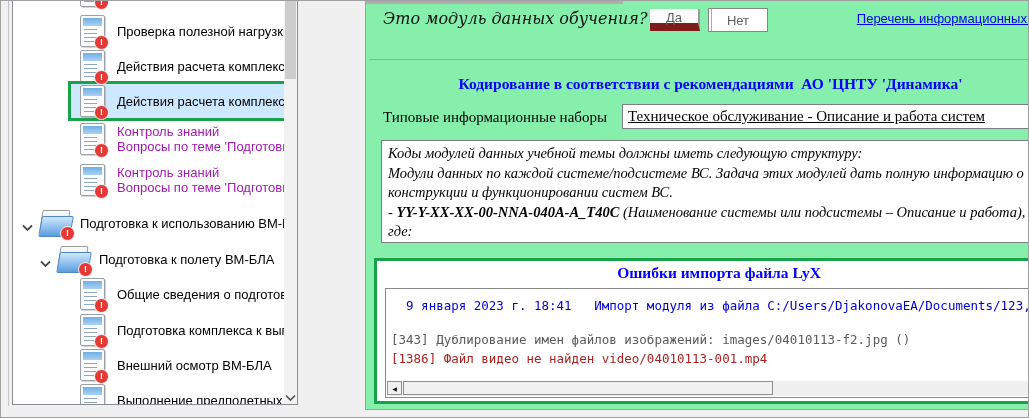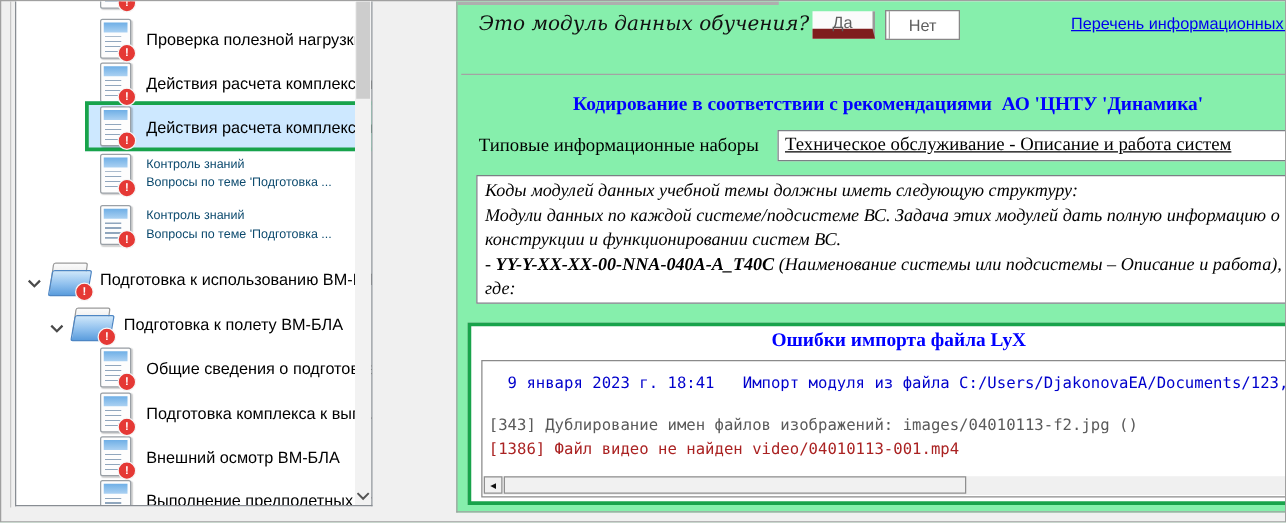--- a/index.html
+++ b/index.html
@@ -7,21 +7,21 @@
        box-sizing:border-box;overflow:hidden;}
 
   
   .left-line{position:absolute;left:7px;top:0;width:1px;height:405px;background:#c6c6c6;}
 
   
   .tree-panel{position:absolute;left:11px;top:0;width:286px;height:404px;background:#fff;
               border:1px solid #888d93;border-top:none;box-sizing:border-box;overflow:hidden;}
   .trow{position:absolute;left:0;top:0;}
   .tlabel{position:absolute;font-size:13px;color:#000;white-space:nowrap;}
-  .tlabel2{position:absolute;font-size:10px;color:#0c4a6e;white-space:nowrap;line-height:15px;}
+  .tlabel2{position:absolute;font-size:13px;color:#a21caf;white-space:nowrap;line-height:15px;}
 
   
   .doc-icon{position:absolute;width:25px;height:32px;background:#fdfdfd;border:1px solid #9aa0a6;
             border-radius:2px;box-shadow:1px 1px 1px rgba(0,0,0,.18);box-sizing:border-box;}
   .doc-icon::before{content:'';position:absolute;left:2px;right:2px;top:2px;height:8px;
             background:linear-gradient(#6fafe6,#abd1f2);}
   .doc-icon::after{content:'';position:absolute;left:3px;top:13px;width:13px;bottom:4px;
             background:repeating-linear-gradient(to bottom,#90a6bd 0 1px,transparent 1px 4px);}
   .badge{position:absolute;right:-5px;bottom:-4px;width:13px;height:13px;border-radius:50%;
          background:#e53935;border:1px solid #f6f6f6;color:#fff;font:bold 9px/12px "Liberation Sans",sans-serif;

